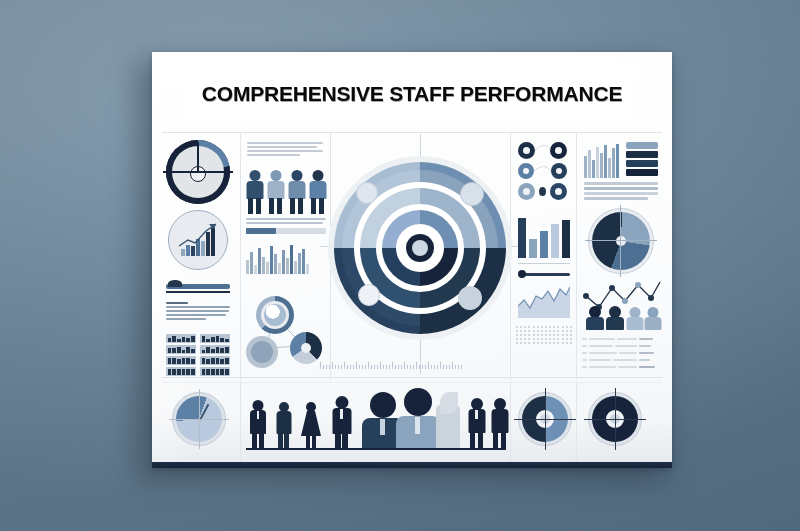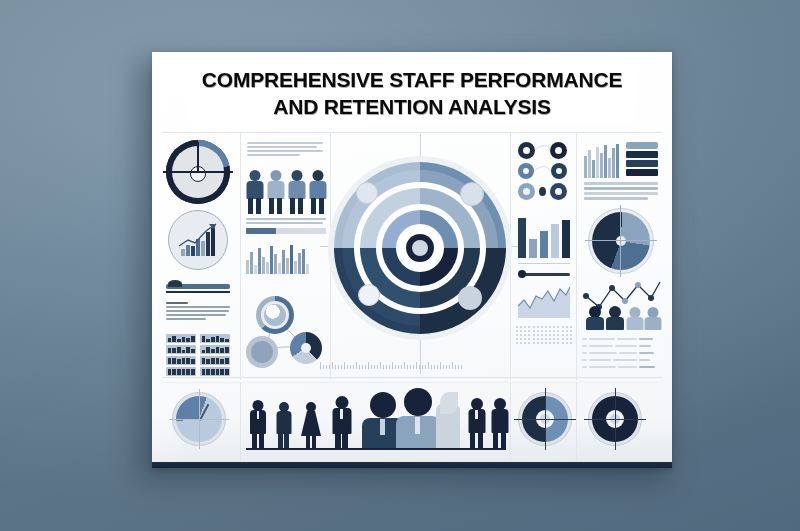--- a/index.html
+++ b/index.html
@@ -88,21 +88,20 @@
 <body>
 
 <div class="wall-shade"></div>
 <div class="drop-shadow"></div>
 
 <div class="poster">
   <div class="poster-bevel"></div>
 
   <div class="title-band">
     <div class="ln">COMPREHENSIVE STAFF PERFORMANCE</div>
-    <div class="ln">AND RETENTION ANALYSIS</div>
   </div>
 
   <div class="hline" style="left:10px;  top:80px;  width:500px;"></div>
   <div class="hline" style="left:10px;  top:325px; width:500px;"></div>
   <div class="hline" style="left:10px;  top:330px; width:500px; background:#eceff2;"></div>
   <div class="vline" style="left:88px;  top:80px;  height:248px;"></div>
   <div class="vline" style="left:178px; top:80px;  height:248px;"></div>
   <div class="vline" style="left:358px; top:80px;  height:248px;"></div>
   <div class="vline" style="left:424px; top:80px;  height:248px;"></div>
   <div class="vline" style="left:88px;  top:330px; height:86px;"></div>

